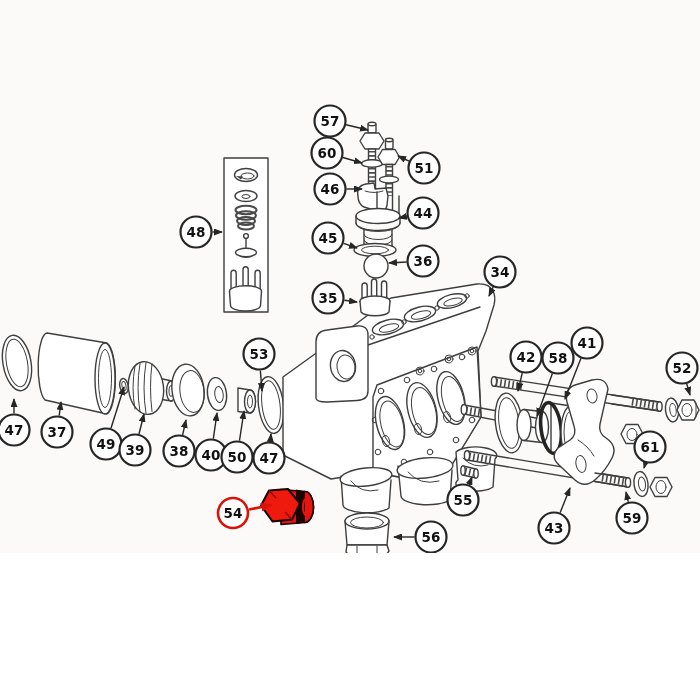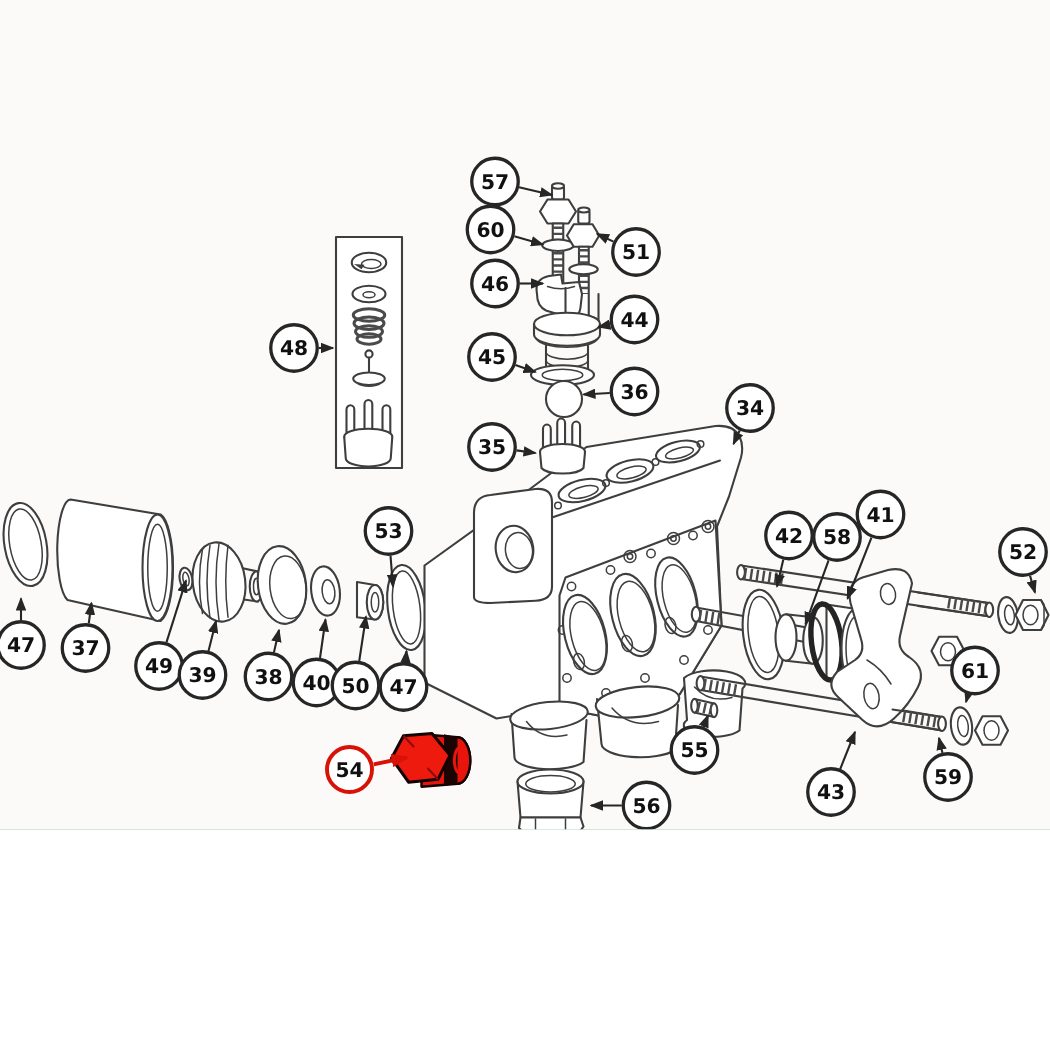--- a/index.html
+++ b/index.html
@@ -1,16 +1,16 @@
 <!DOCTYPE html>
 <html><head>
 <meta charset="utf-8">
 <style>
   html,body{margin:0;padding:0;background:#ffffff;}
-  .stage{position:relative;width:700px;height:553px;background:#15803d;overflow:hidden;
+  .stage{position:relative;width:700px;height:553px;background:#a16207;overflow:hidden;
          font-family:"DejaVu Sans", sans-serif;}
   svg{position:absolute;left:0;top:0;}
   .ln{fill:none;stroke:#3e3e3e;stroke-width:1.4;stroke-linecap:round;stroke-linejoin:round;}
   .fw{fill:#ffffff;stroke:#3e3e3e;stroke-width:1.4;stroke-linecap:round;stroke-linejoin:round;}
   .thin{stroke-width:1;}
   .thread{fill:none;stroke:#4a4a4a;stroke-dasharray:1.6 2.5;}
   .coil{fill:none;stroke:#4a4a4a;stroke-width:2;}
   .seal{fill:none;stroke:#242424;stroke-width:3.6;}
   .callout-num{font:bold 13.5px "DejaVu Sans", sans-serif;text-anchor:middle;}
 </style>

